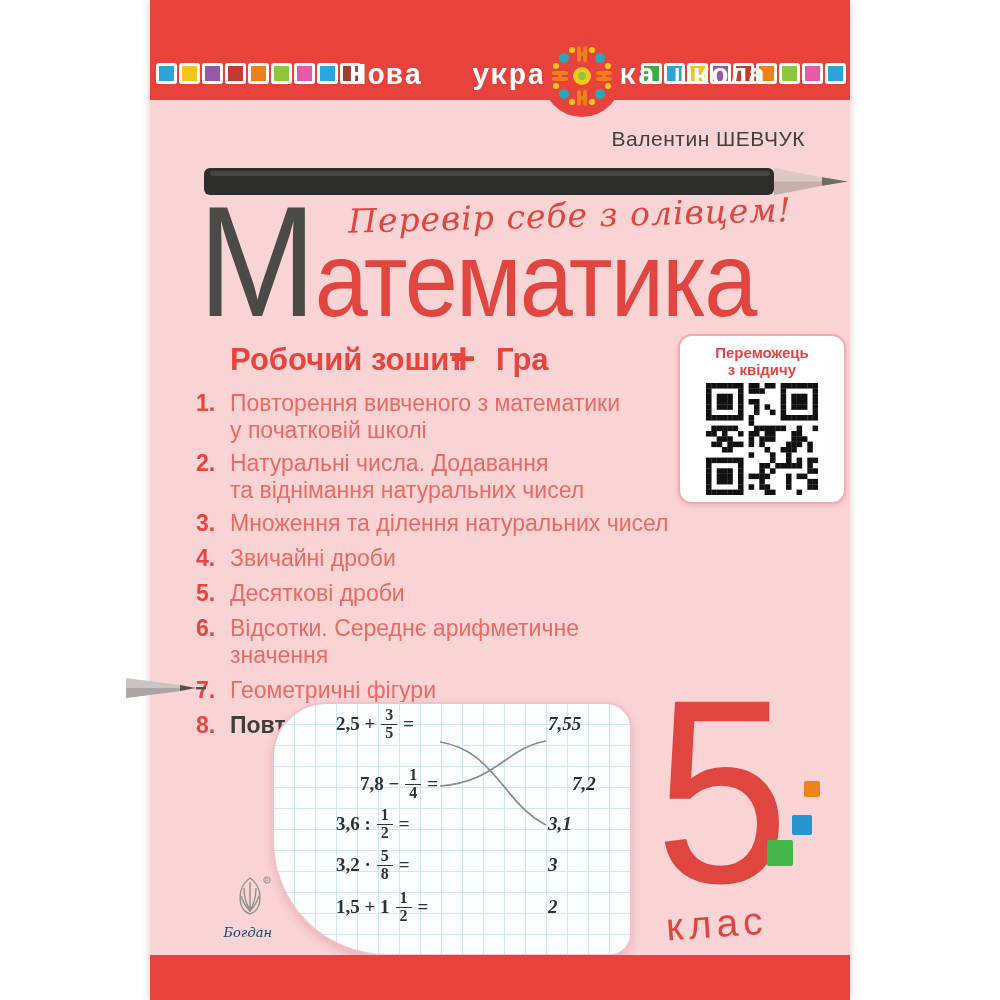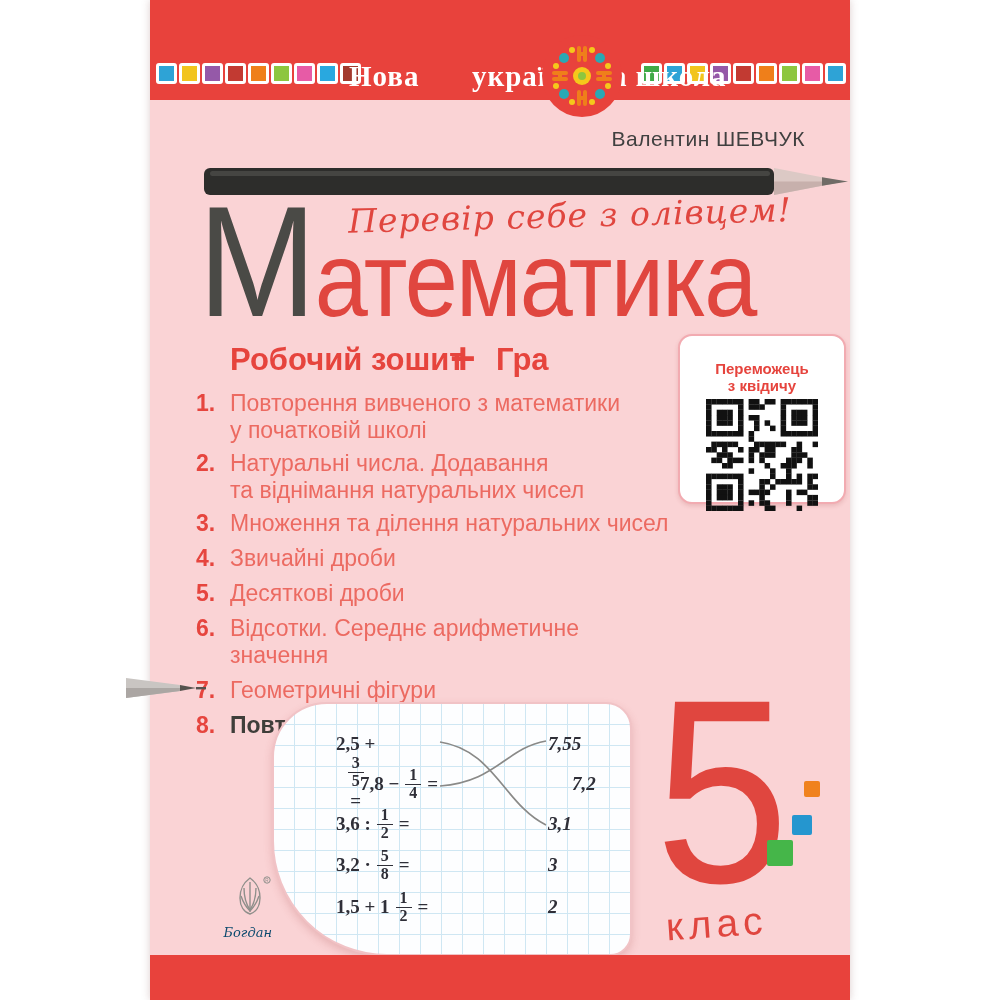--- a/index.html
+++ b/index.html
@@ -9,21 +9,21 @@
   
   .cover { position:absolute; left:150px; top:0; width:700px; height:1000px;
            background:#fad3d5; box-shadow:0 0 8px rgba(120,60,60,.25); }
 
   
   .top-band { position:absolute; left:0; top:0; width:700px; height:100px; background:#e8423c; }
   .squares-row { position:absolute; top:63px; height:24px; display:flex; gap:2px; }
   .squares-row.left { left:6px; }
   .squares-row.right { right:4px; }
   .sq { width:21px; height:21px; border:3px solid #fff; border-radius:3px; }
-  .brand { position:absolute; top:60px; color:#fff; font-family:Liberation Serif, serif;
+  .brand { position:absolute; top:60px; color:#fff; font-family:Liberation Mono, monospace;
            font-weight:bold; font-size:29px; letter-spacing:1px; white-space:nowrap; }
   .brand.nova { left:199px; }
   .brand.school { left:322px; }
   .nus-circle { position:absolute; left:392px; top:35px; width:80px; height:82px; background:#e8423c;
                 border-radius:50%; display:flex; align-items:center; justify-content:center; }
 
   
   .author { position:absolute; top:127px; right:45px; font-size:21px; color:#404040; letter-spacing:.5px; }
 
   
@@ -42,21 +42,21 @@
 
   
   .subtitle { position:absolute; left:80px; top:338px; width:460px; color:#e6443d; font-weight:bold; }
   .subtitle .s-left { position:absolute; left:0; top:4px; font-size:31px; }
   .subtitle .s-plus { position:absolute; left:220px; top:-4px; font-size:44px; }
   .subtitle .s-right { position:absolute; left:266px; top:4px; font-size:31px; }
 
   
   .qr-card { position:absolute; left:528px; top:334px; width:168px; height:170px; background:#fff;
              border:2px solid #f2abb1; border-radius:14px; box-shadow:0 2px 4px rgba(160,60,60,.18);
-             text-align:center; padding-top:24px; }
+             text-align:center; padding-top:8px; }
   .qr-label { color:#e6443d; font-weight:bold; font-size:15px; line-height:17px; }
   .qr-box { margin:5px auto 0; width:112px; height:112px; }
 
   
   .topics { position:absolute; left:46px; top:390px; width:485px; }
   .topic { display:flex; margin-bottom:8px; font-size:23px; line-height:27px; color:#ec6a61; }
   .topic.two { margin-bottom:6px; }
   .t-num { width:34px; flex:none; font-weight:bold; color:#e6453e; }
   .t-text { }
   .t-line2:empty { display:none; }
@@ -72,21 +72,21 @@
                  repeating-linear-gradient(to right, transparent 0 20px, #cfe7f3 20px 21px),
                  repeating-linear-gradient(to bottom, transparent 0 20px, #cfe7f3 20px 21px); }
   .prob { position:absolute; left:62px; height:40px; display:flex; align-items:center;
           font-family:"Liberation Serif", serif; font-weight:bold; font-size:19px; color:#2f2f38; }
   .prob .frac { display:inline-block; text-align:center; font-size:16px; line-height:1.05; margin:0 6px; }
   .prob .frac .fn { display:block; border-bottom:1.6px solid #2f2f38; padding:0 4px; }
   .prob .frac .fd { display:block; }
   .ans { position:absolute; left:274px; height:40px; display:flex; align-items:center;
          font-family:"Liberation Serif", serif; font-style:italic; font-weight:bold;
          font-size:19px; color:#2f2f38;text-align:center; }
-  .r1 { top:29px;flex-direction:column; } .r2 { top:60px;padding-left:24px; } .r3 { top:100px; } .r4 { top:141px; } .r5 { top:183px; }
+  .r1 { top:0; } .r2 { top:60px;padding-left:24px; } .r3 { top:100px; } .r4 { top:141px; } .r5 { top:183px; }
   .links { position:absolute; left:0; top:0; }
 
   
   .grade-num { position:absolute; left:505px; top:676px; font-size:262px; line-height:232px;
                color:#e0463f; transform:scaleX(.92); transform-origin:left top; }
   .gsq { position:absolute; border-radius:2px; }
   .gsq.orange { left:654px; top:781px; width:16px; height:16px; background:#f0821e; }
   .gsq.blue   { left:642px; top:815px; width:20px; height:20px; background:#2596cf; }
   .gsq.green  { left:617px; top:840px; width:26px; height:26px; background:#45b649; }
   .grade-label { position:absolute; left:516px; top:902px; font-size:39px; color:#e0463f;

